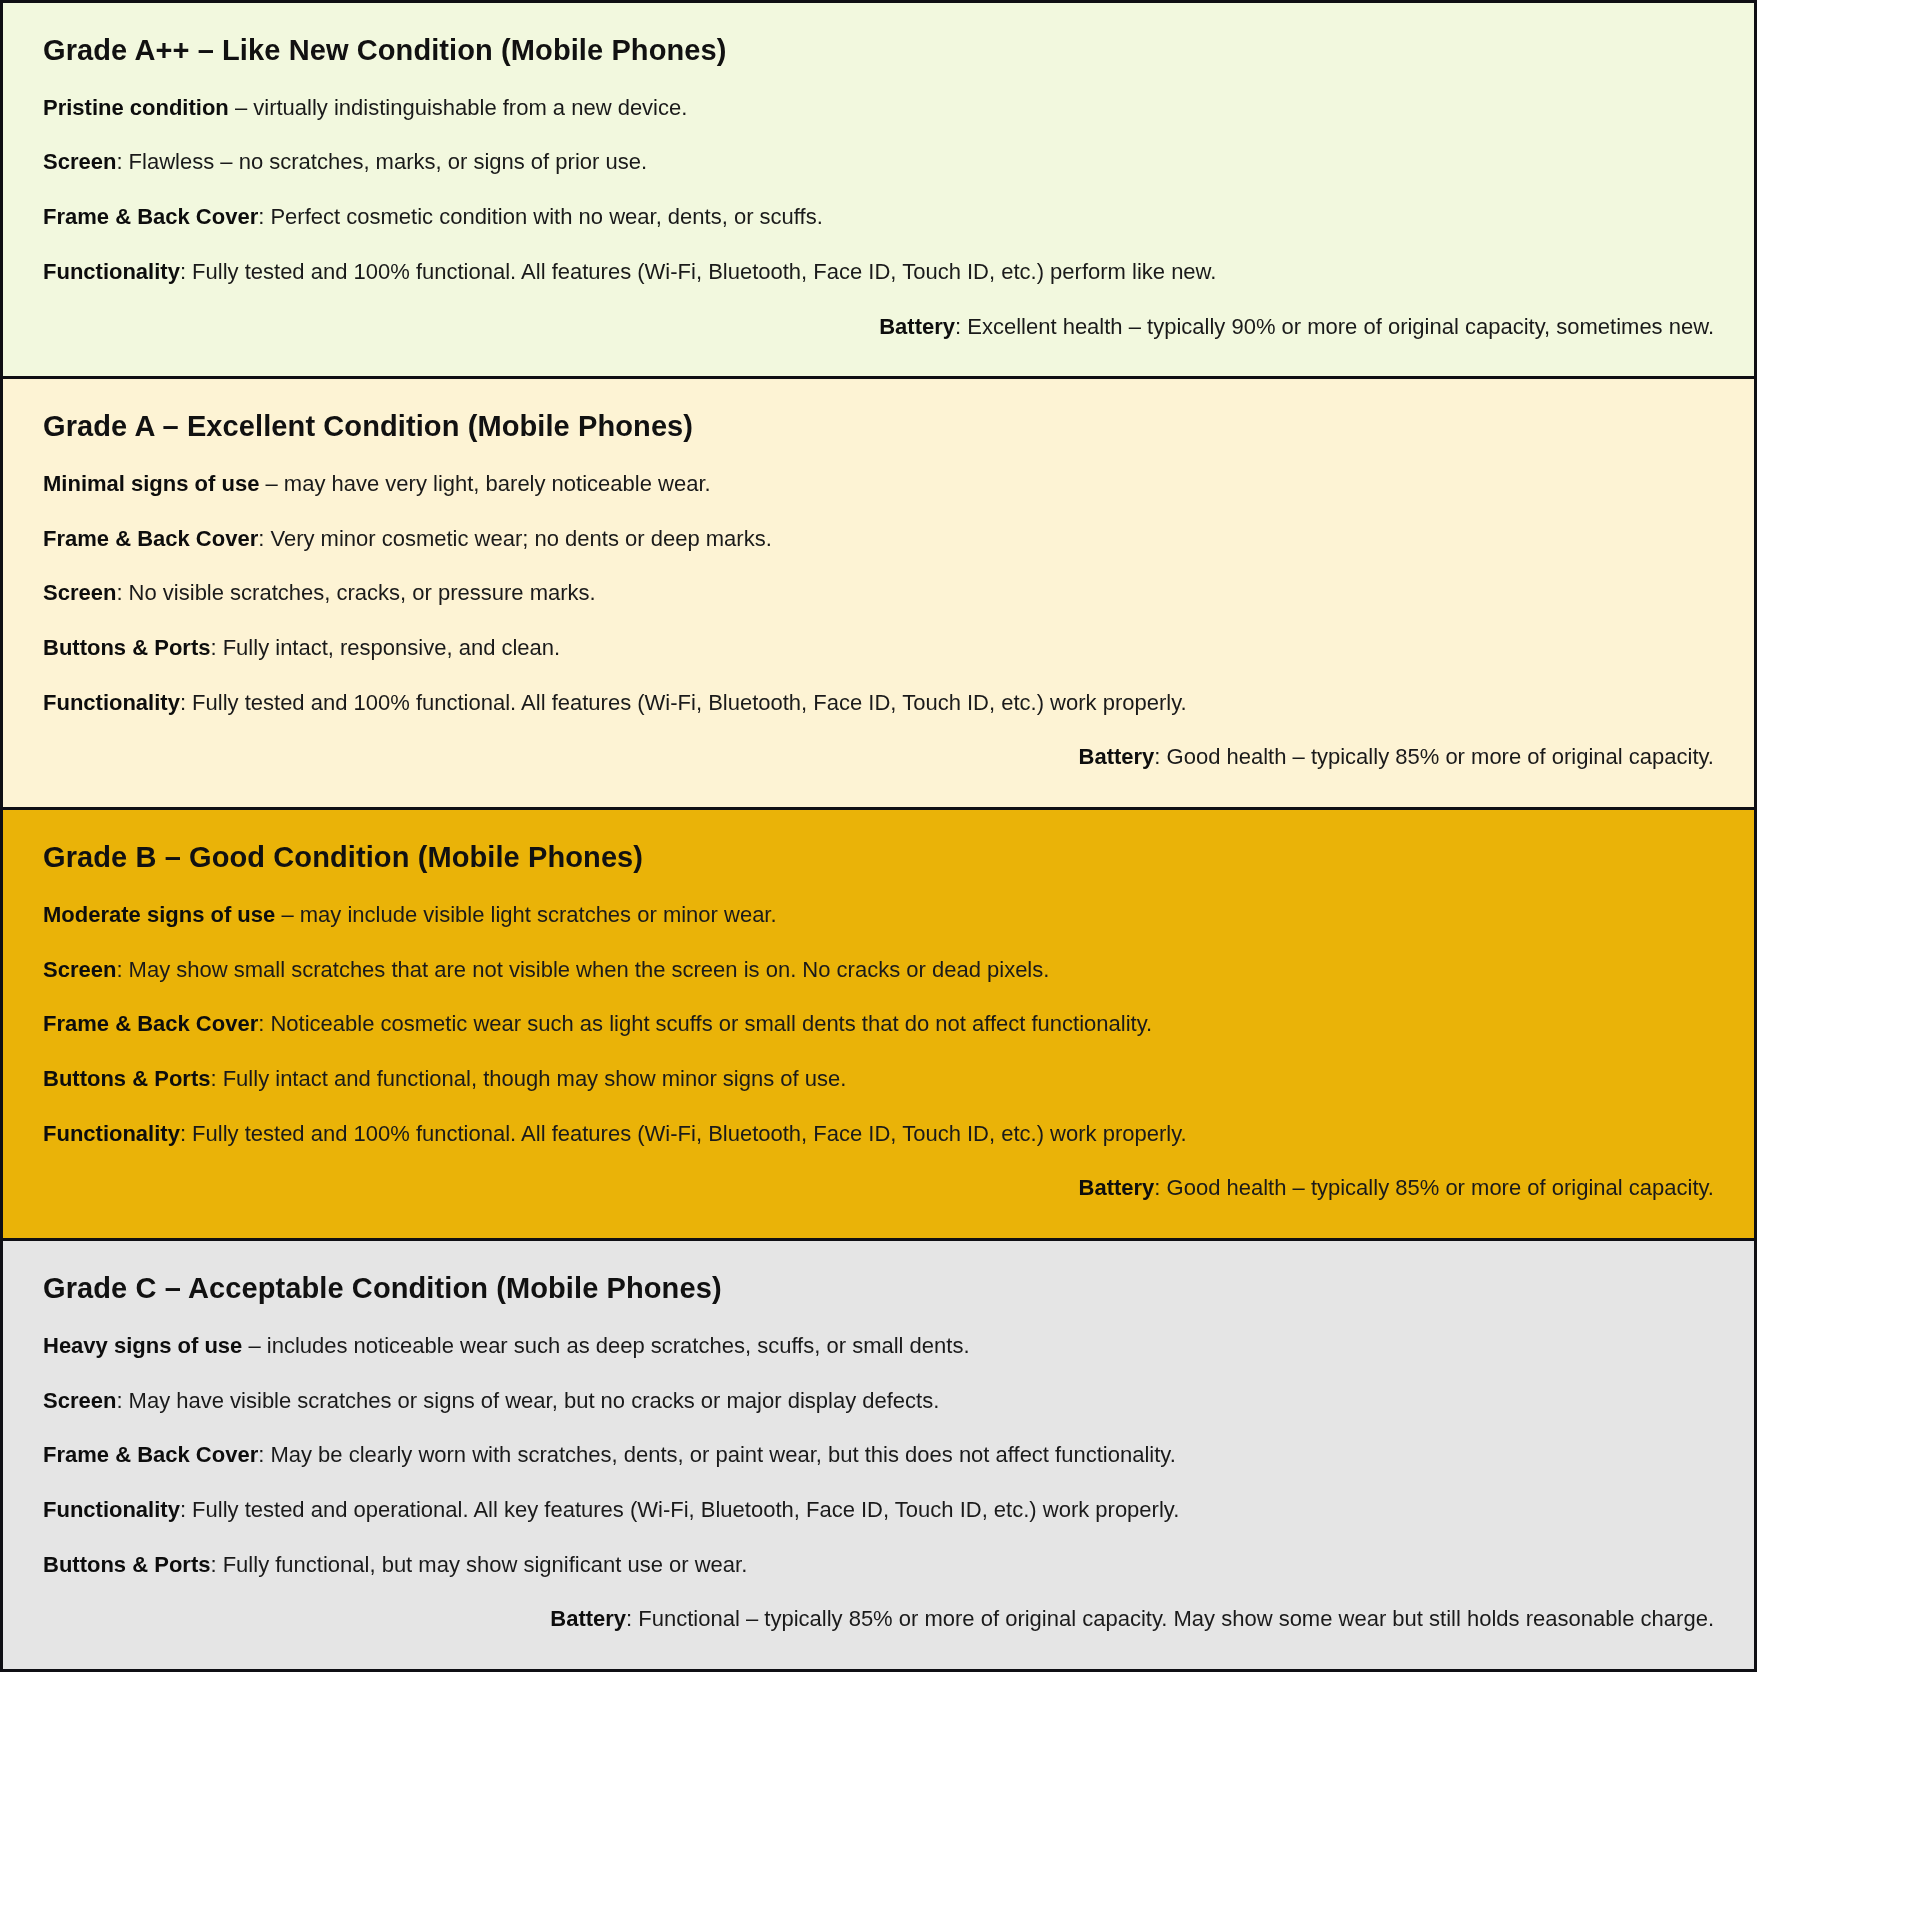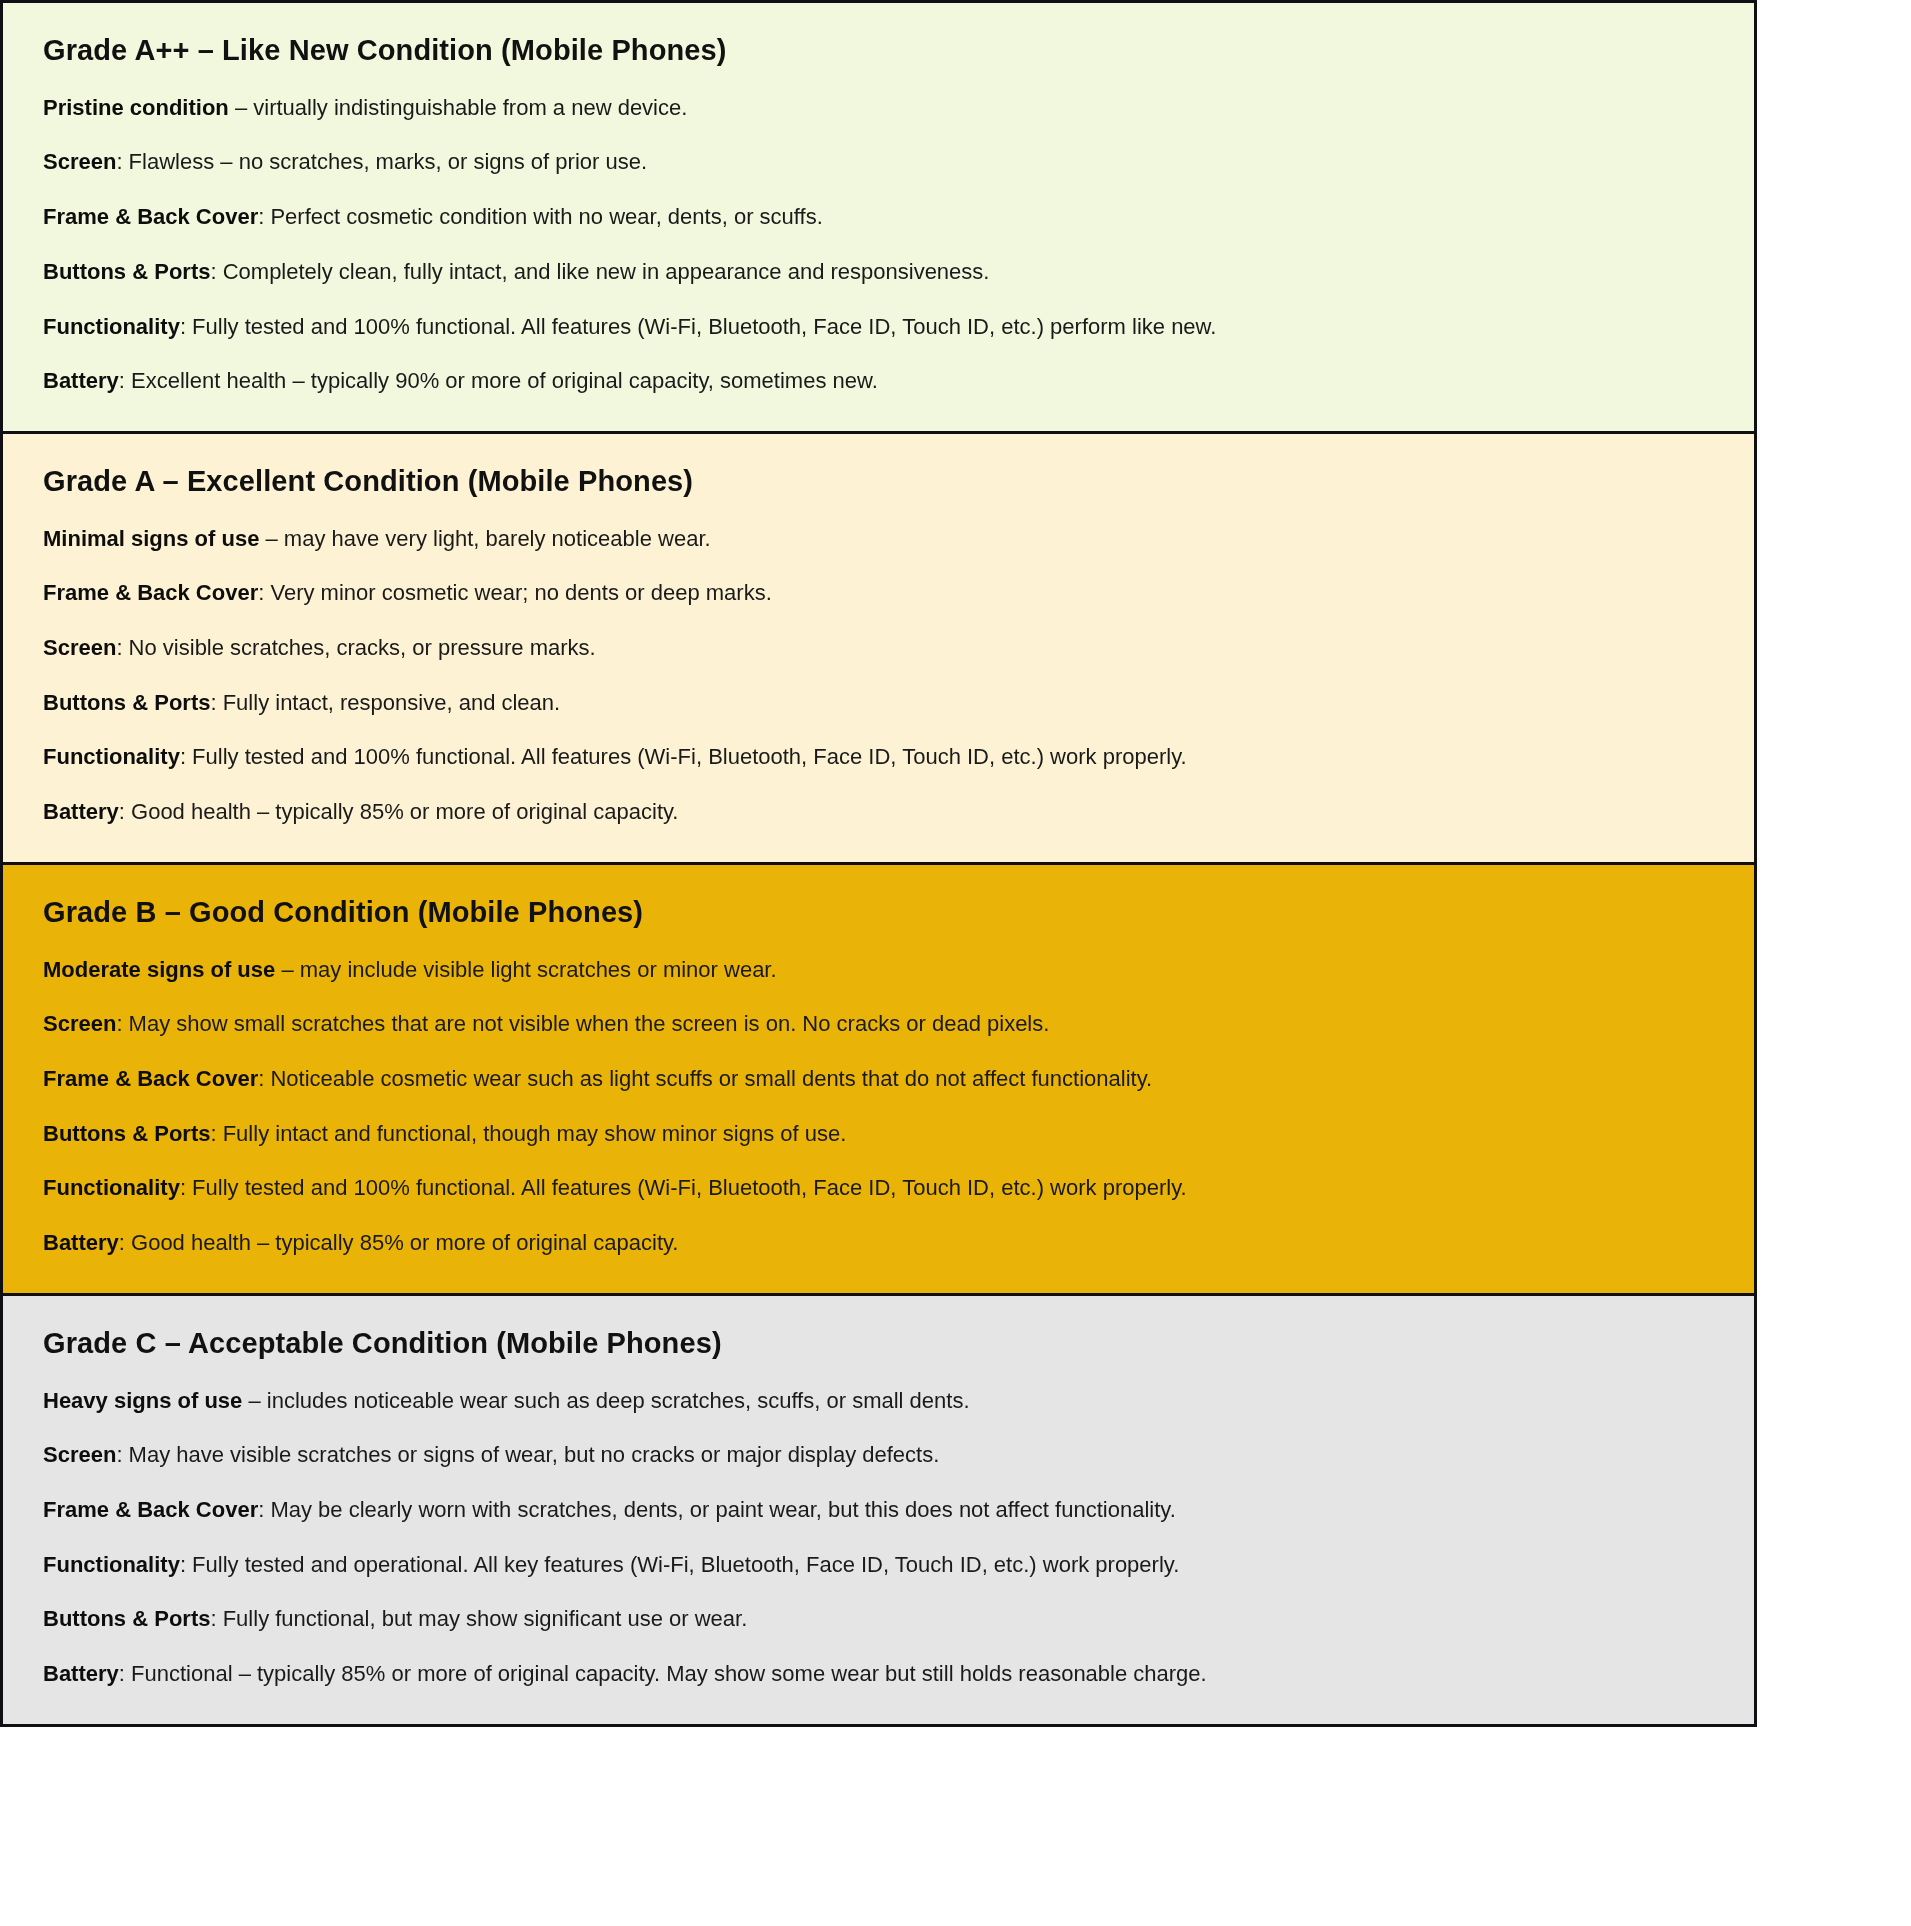--- a/index.html
+++ b/index.html
@@ -33,40 +33,40 @@
     line-height: 1.2;
   }
   .grade-line {
     font-size: 22px;
     color: #1a1a1a;
     line-height: 1.35;
     margin: 0 0 25px 0;
   }
   .grade-line:last-child {
     margin-bottom: 0;
+    text-align: right;
   }
   .grade-line b {
     font-weight: bold;
     color: #0d0d0d;
   }
   .block-a2 { background: #f2f8de; }
   .block-a  { background: #fdf3d4; }
   .block-b  { background: #eab308; }
   .block-c  { background: #e5e5e5; }
 </style>
 </head>
 <body>
 
 <div class="doc">
   <div class="grade-block block-a2">
     <div class="grade-title">Grade A++ – Like New Condition (Mobile Phones)</div>
     <p class="grade-line"><b>Pristine condition</b><span> – virtually indistinguishable from a new device.</span></p>
     <p class="grade-line"><b>Screen</b><span>: Flawless – no scratches, marks, or signs of prior use.</span></p>
     <p class="grade-line"><b>Frame &amp; Back Cover</b><span>: Perfect cosmetic condition with no wear, dents, or scuffs.</span></p>
-    <p class="grade-line"><b>Buttons &amp; Ports</b><span>: Completely clean, fully intact, and like new in appearance and responsiveness.</span></p>
     <p class="grade-line"><b>Functionality</b><span>: Fully tested and 100% functional. All features (Wi-Fi, Bluetooth, Face ID, Touch ID, etc.) perform like new.</span></p>
     <p class="grade-line"><b>Battery</b><span>: Excellent health – typically 90% or more of original capacity, sometimes new.</span></p>
   </div>
 
   <div class="grade-block block-a">
     <div class="grade-title">Grade A – Excellent Condition (Mobile Phones)</div>
     <p class="grade-line"><b>Minimal signs of use</b><span> – may have very light, barely noticeable wear.</span></p>
     <p class="grade-line"><b>Frame &amp; Back Cover</b><span>: Very minor cosmetic wear; no dents or deep marks.</span></p>
     <p class="grade-line"><b>Screen</b><span>: No visible scratches, cracks, or pressure marks.</span></p>
     <p class="grade-line"><b>Buttons &amp; Ports</b><span>: Fully intact, responsive, and clean.</span></p>

